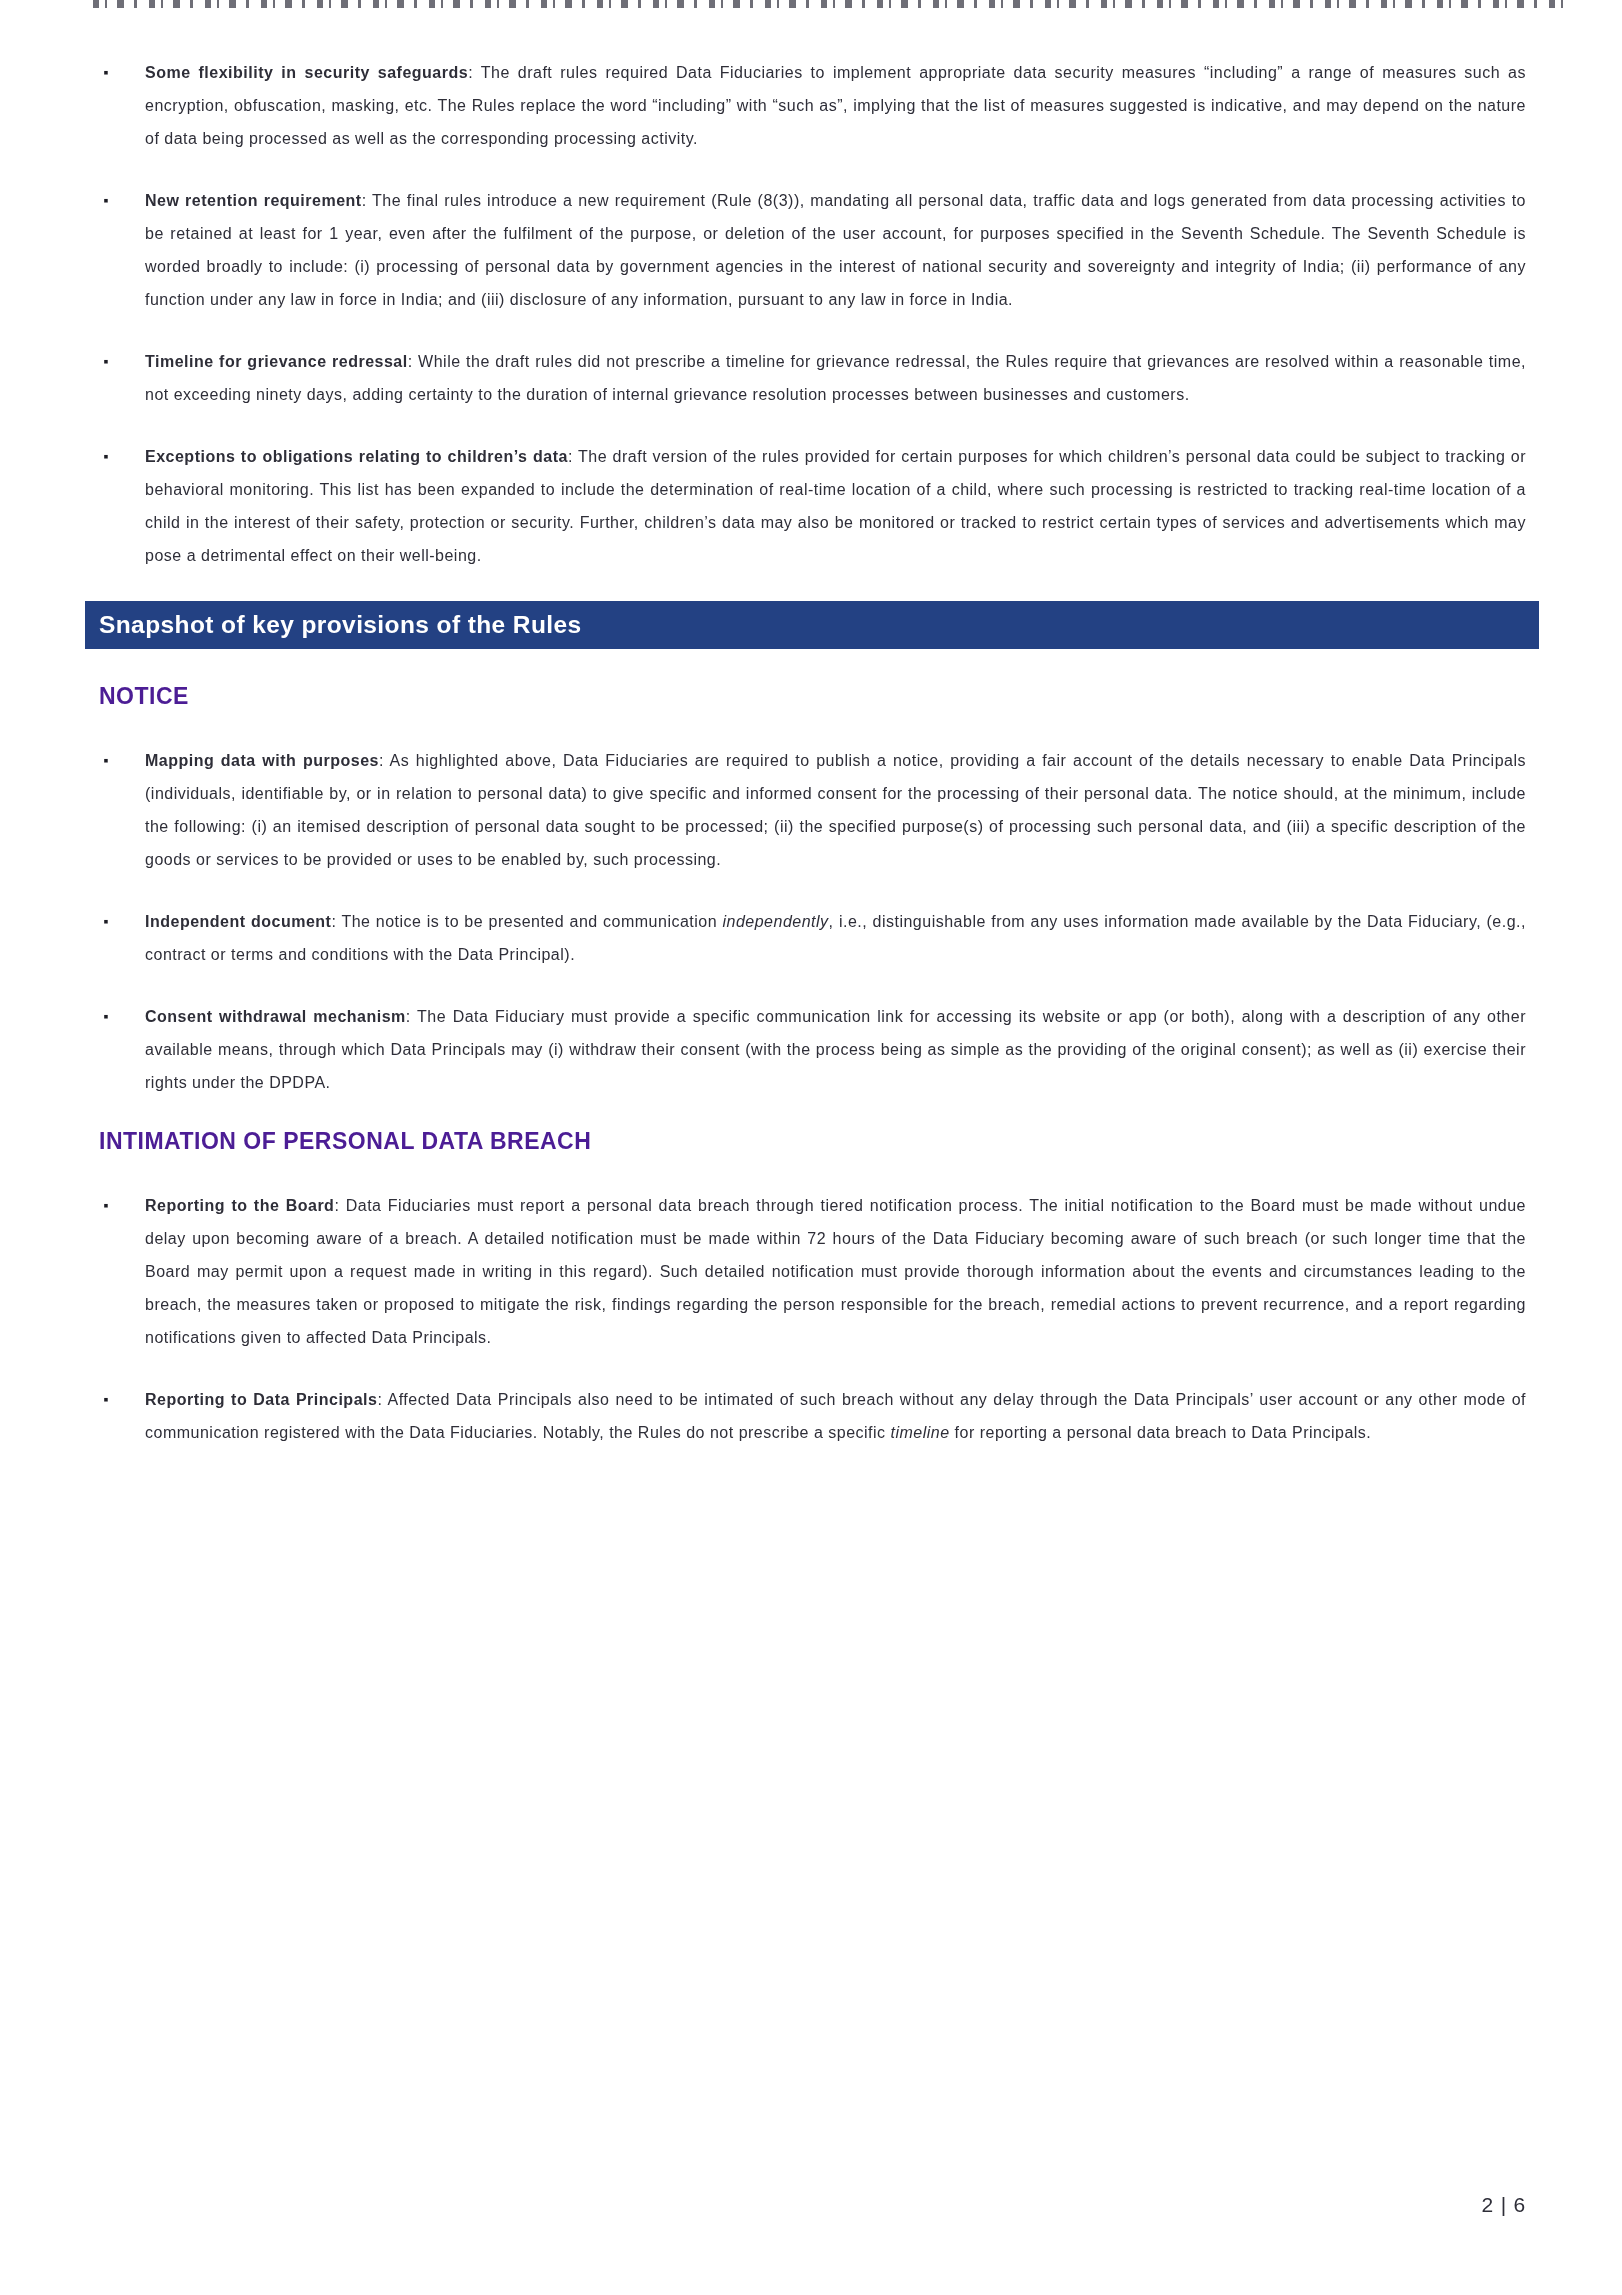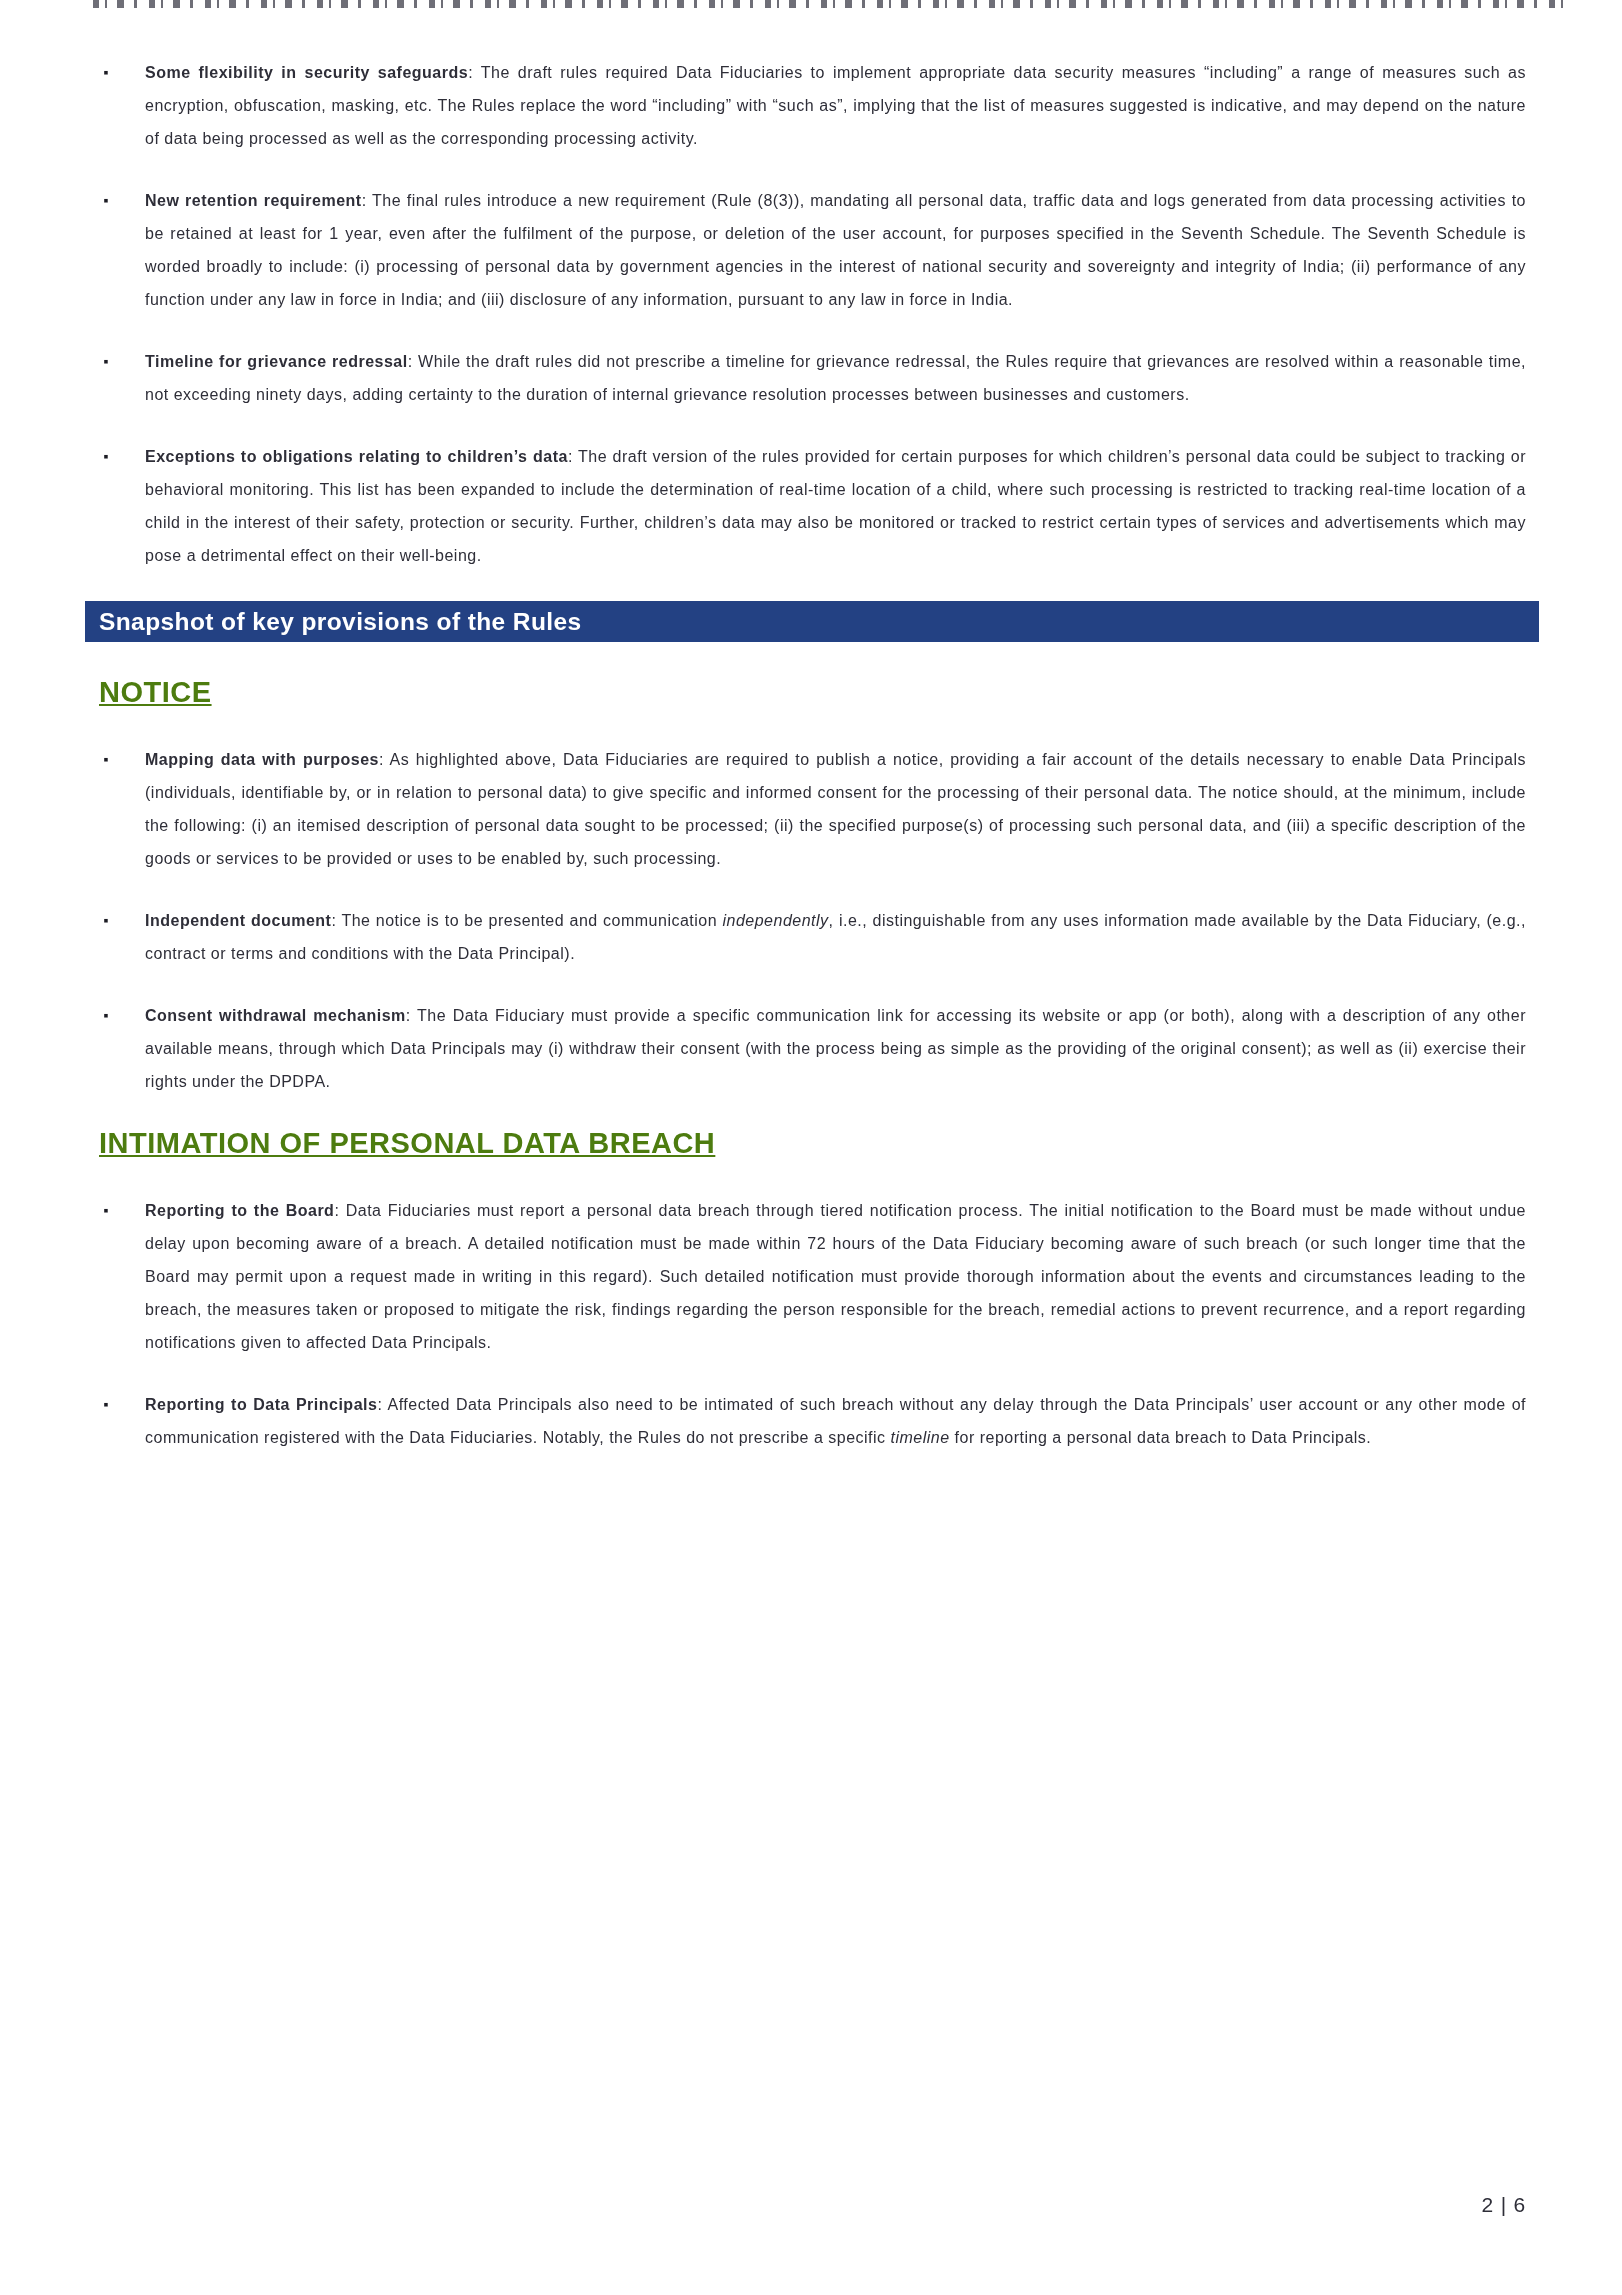--- a/index.html
+++ b/index.html
@@ -24,28 +24,28 @@
     padding-left:4.2px; color:#1c1c24;
   }
   .bullet-text {
     flex:1; font-size:16px; line-height:33px; text-align:justify;
     letter-spacing:0.5px;
   }
   .b { font-weight:bold; }
   .i { font-style:italic;margin-top:16px; }
   .u { text-underline-offset:3.4px; }
   .banner {
-    color:#ffffff; font-weight:bold; font-size:24.5px; height:41px;
+    color:#ffffff; font-weight:bold; font-size:24.5px; height:48px;
     display:flex; align-items:center;
     margin:8.5px -12.7px 34px -14.4px; padding-left:14.4px;
     letter-spacing:0.4px;
   }
   .heading {
-    font-weight:bold; font-size:29px; letter-spacing:0.5px;
-    margin-bottom:34px; color:#4d7c0f;text-decoration:underline;
+    font-weight:bold; font-size:23px; letter-spacing:0.5px;
+    margin-bottom:34px; color:#4c1d95;
   }
   .footer {
     position:absolute; right:97px; bottom:78px; font-size:21px;
     letter-spacing:0.8px; color:#2e2e38;
   }
 </style>
 </head>
 <body>
 
 <div class="top-strip"></div>

